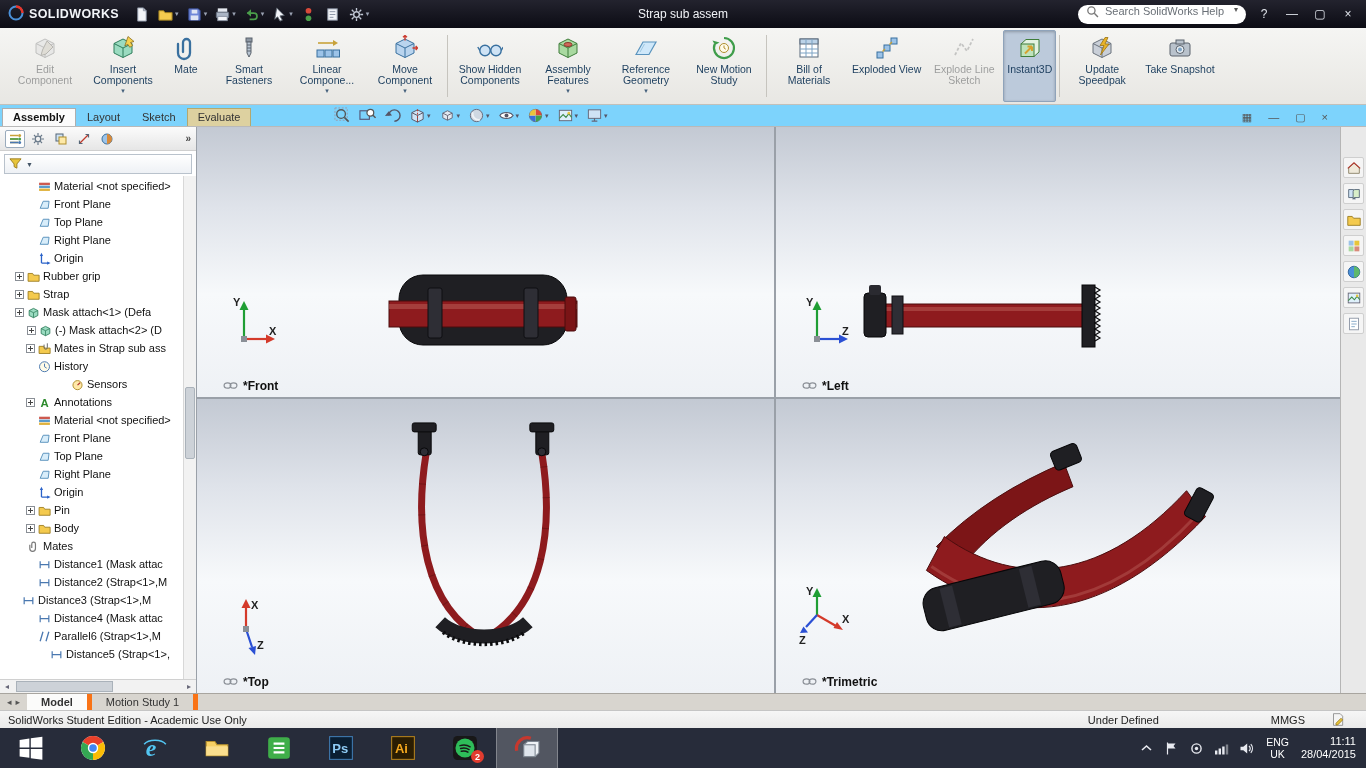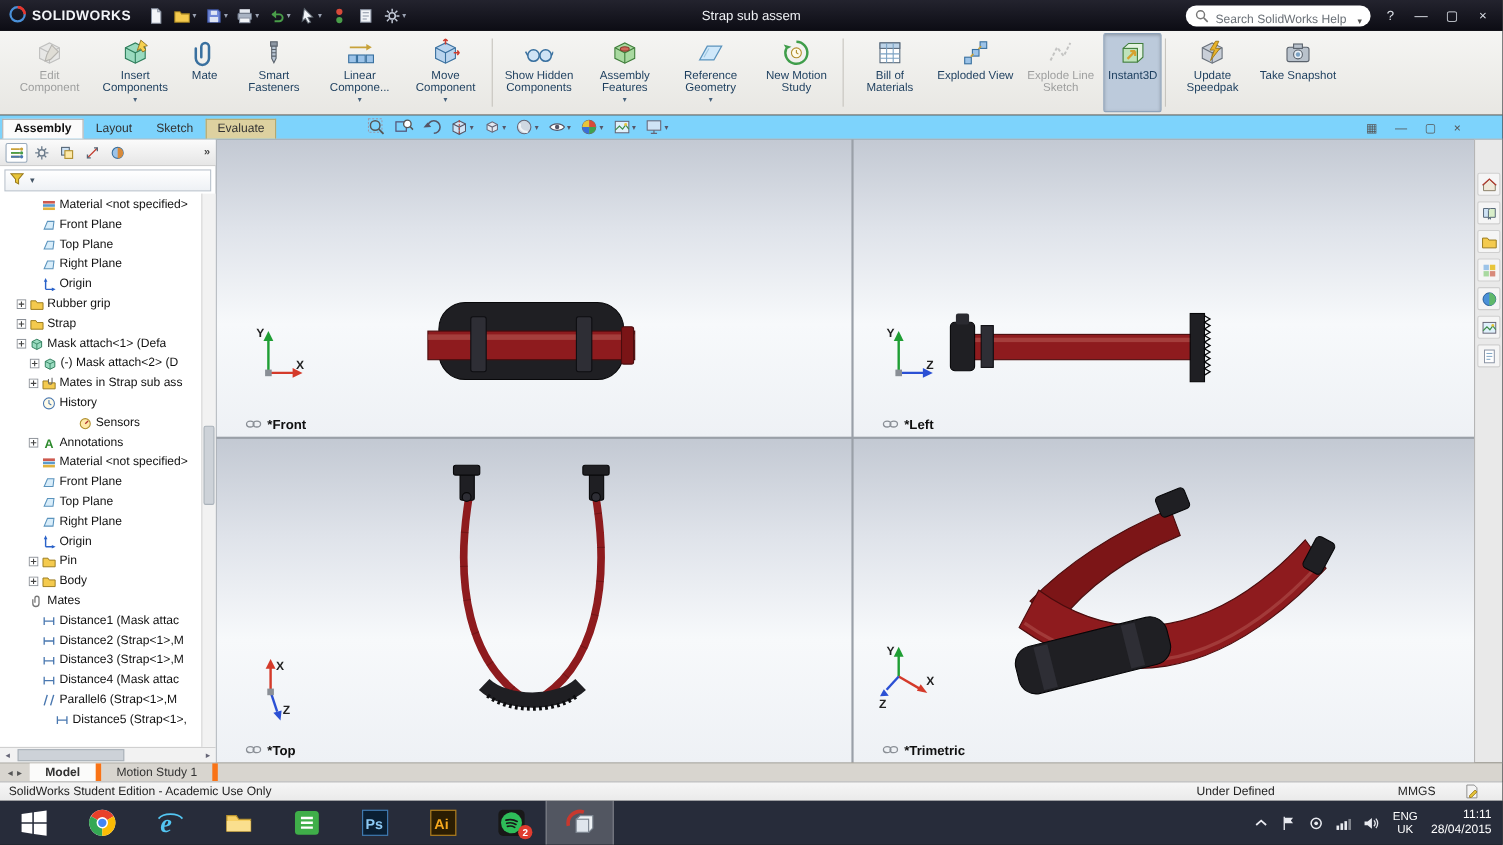--- a/index.html
+++ b/index.html
@@ -8,21 +8,21 @@
 #app{width:1366px;height:768px;display:flex;flex-direction:column}
 
 .titlebar{flex:0 0 28px;background:linear-gradient(#23232e,#0c0c14);display:flex;align-items:center;color:#e8eaf0;position:relative}
 .logo{display:flex;align-items:center;gap:5px;padding:0 12px 0 8px}
 .logo-text{font-weight:bold;font-size:12.5px;letter-spacing:.4px;color:#f2f4f8}
 .quick{display:flex;align-items:center;gap:3px}
 .qitem{display:flex;align-items:center;padding:1px 2px;border-radius:2px}
 .qcaret{font-size:7px;color:#9aa2b2;margin-left:1px}
 .tb-title{position:absolute;left:0;right:0;text-align:center;font-size:12px;color:#f0f2f6;pointer-events:none}
 .tb-right{margin-left:auto;display:flex;align-items:center;gap:8px;padding-right:8px;z-index:2}
-.search{width:168px;height:19px;background:#fff;border-radius:10px;display:flex;align-items:flex-end;padding:0 8px;gap:6px}
+.search{width:168px;height:19px;background:#fff;border-radius:10px;display:flex;align-items:flex-start;padding:0 8px;gap:6px}
 .search .ph{color:#6a7077;font-size:11px;flex:1;white-space:nowrap;overflow:hidden}
 .scaret{color:#555;font-size:8px}
 .tbtn{min-width:20px;text-align:center;color:#dfe3ea;font-size:12px}
 
 .ribbon{flex:0 0 77px;background:linear-gradient(#f5f5f3,#e8e7e3);border-bottom:1px solid #c2c0ba;display:flex;align-items:stretch;padding:2px 4px 2px 6px}
 .rbtn{min-width:48px;max-width:78px;display:flex;flex-direction:column;align-items:center;padding:4px 3px 0;border:1px solid transparent;border-radius:2px}
 .rbtn .ric{height:28px}
 .rlabel{text-align:center;color:#1c3e5e;line-height:11px;font-size:10.5px;margin-top:1px}
 .rarrow{font-size:7px;color:#44607c;margin-top:1px}
 .ractive{background:#bccadb;border-color:#8fa3ba;box-shadow:inset 0 1px 3px rgba(0,0,0,.25)}
@@ -713,21 +713,21 @@
           </div>
           <div class="trow" style="padding-left: 26px;">
             <span class="plus-sp"></span>
             <span class="tic">
               <svg width="13" height="13" viewBox="0 0 12 12" xmlns="http://www.w3.org/2000/svg">
                 <path d="M2 6.2h8M2 3v6.4M10 3v6.4" stroke="#4a78b0" stroke-width="1.1" fill="none"></path>
               </svg>
             </span>
             <span class="tlabel">Distance2 (Strap&lt;1&gt;,M</span>
           </div>
-          <div class="trow" style="padding-left: 26px;">
+          <div class="trow" style="padding-left: 10px;">
             <span class="plus-sp"></span>
             <span class="tic">
               <svg width="13" height="13" viewBox="0 0 12 12" xmlns="http://www.w3.org/2000/svg">
                 <path d="M2 6.2h8M2 3v6.4M10 3v6.4" stroke="#4a78b0" stroke-width="1.1" fill="none"></path>
               </svg>
             </span>
             <span class="tlabel">Distance3 (Strap&lt;1&gt;,M</span>
           </div>
           <div class="trow" style="padding-left: 26px; align-items: center;">
             <span class="plus-sp"></span>

